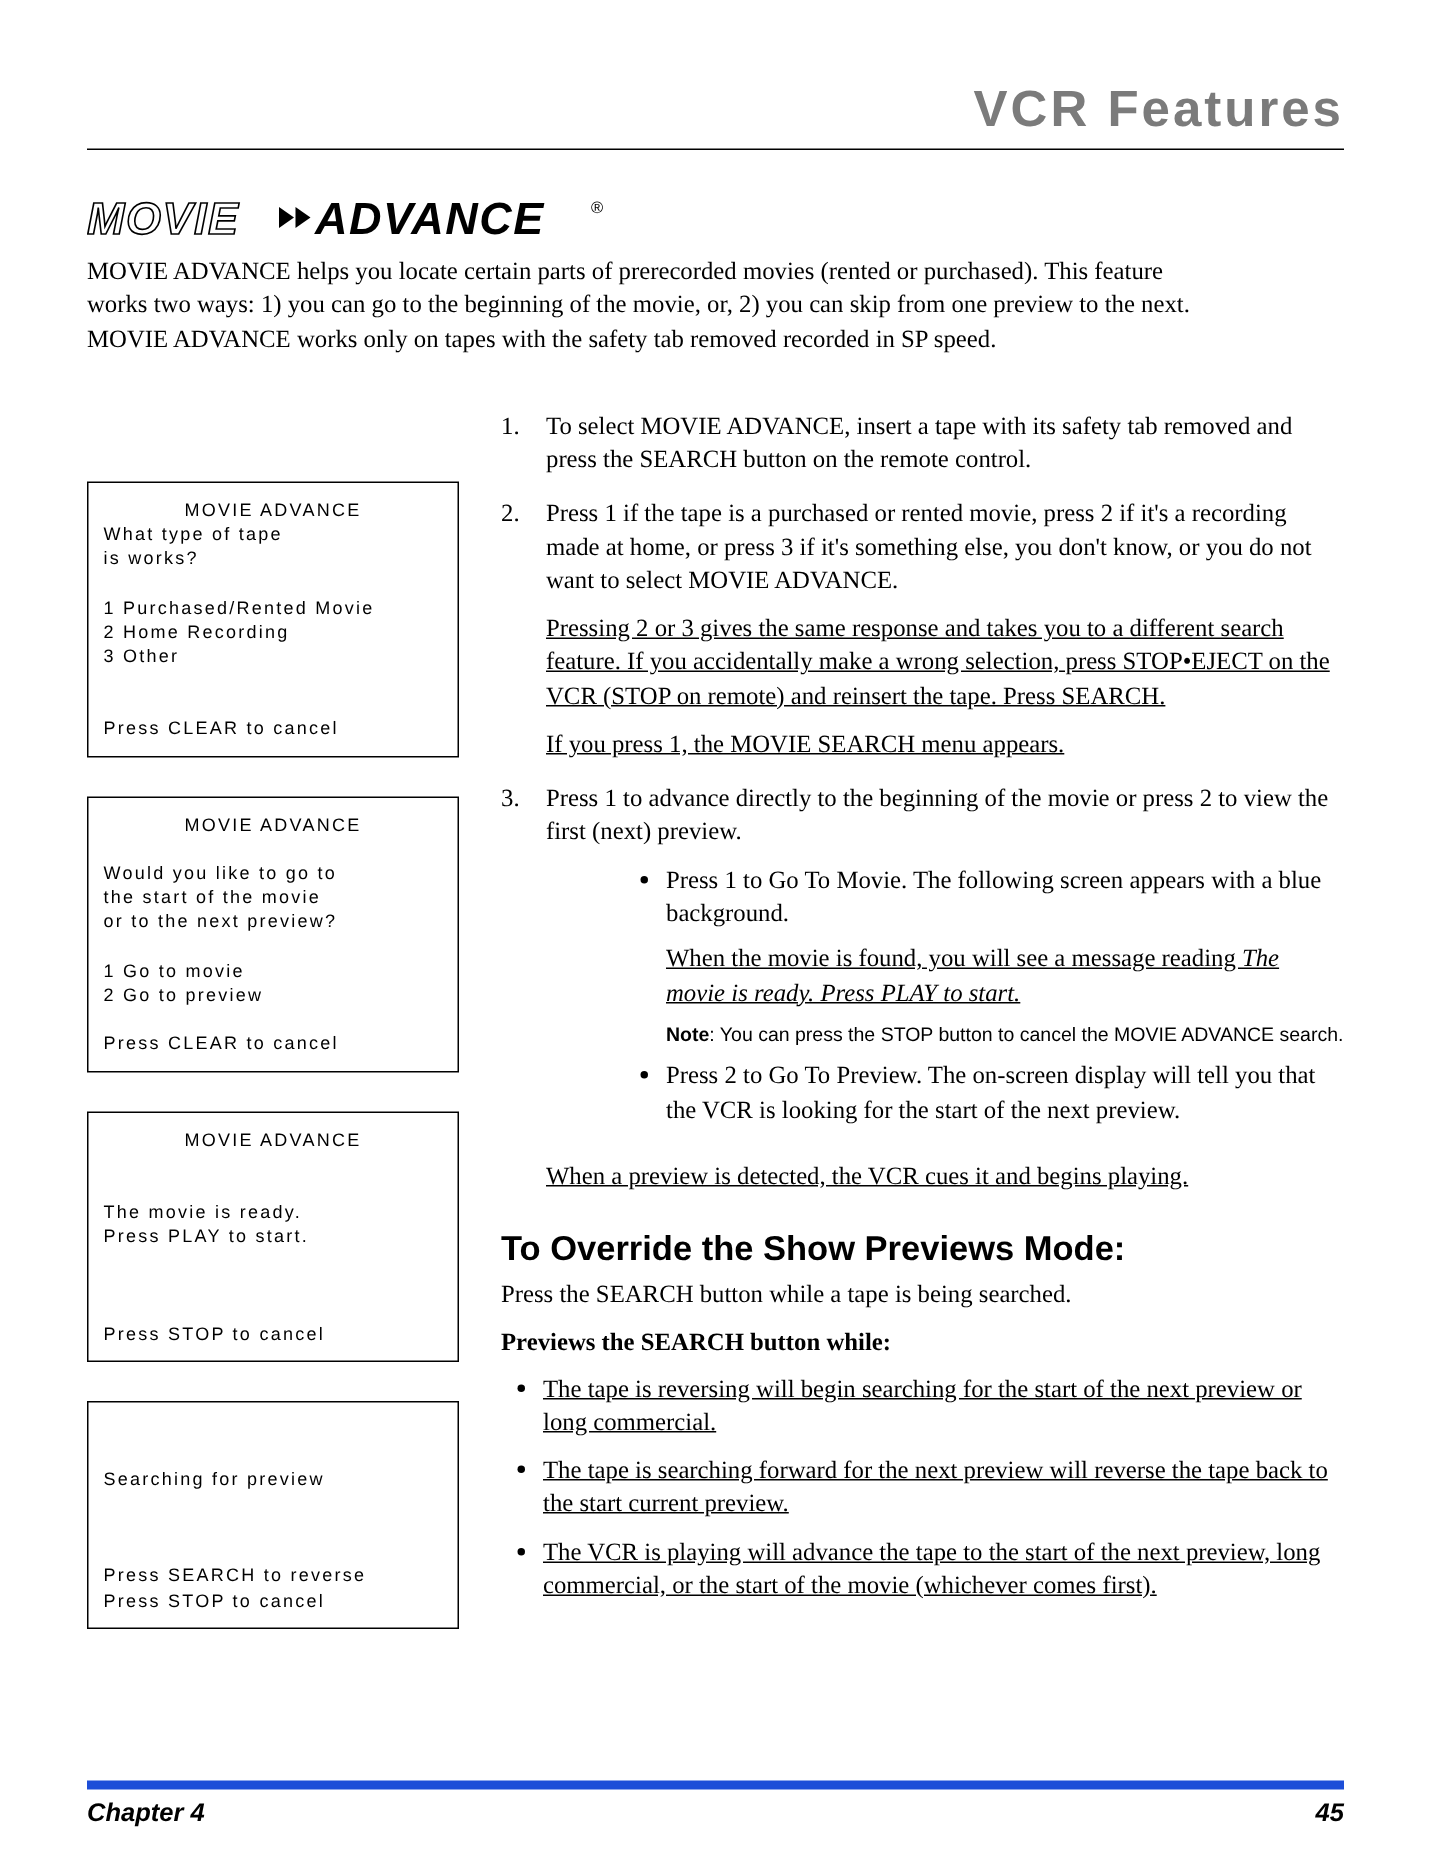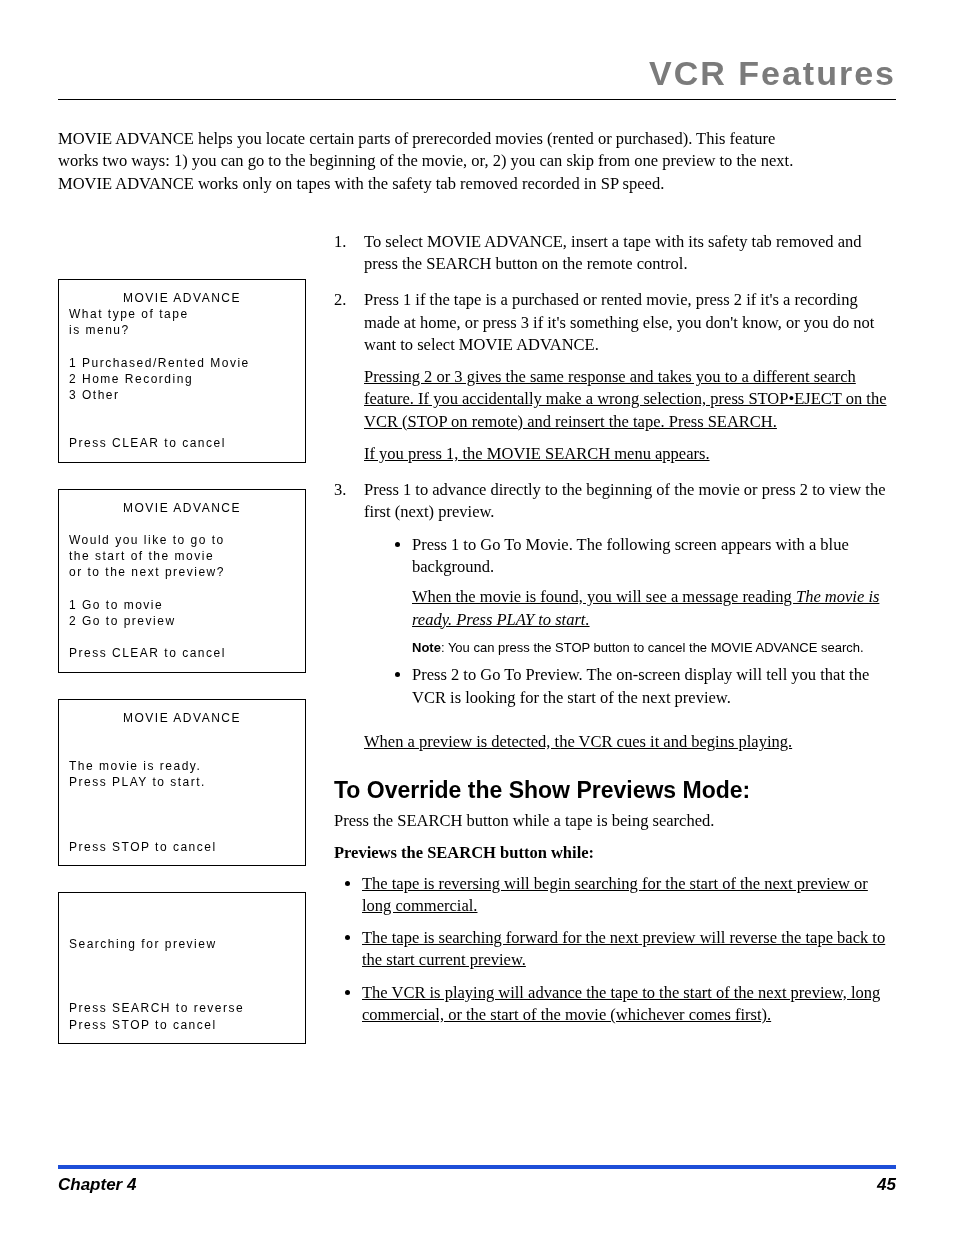--- a/index.html
+++ b/index.html
@@ -7,21 +7,21 @@
     padding: 0;
     font-family: Georgia, 'Times New Roman', serif;
     background: #fff;
     color: #000;
     width: 954px;
     height: 1235px;
     position: relative;
     box-sizing: border-box;
   }
   .page {
-    padding: 54px 58px 40px 58px;
+    padding: 54px 58px 16px 58px;
     box-sizing: border-box;
     height: 100%;
     display: flex;
     flex-direction: column;
   }
   .header-title {
     text-align: right;
     font-family: Arial, Helvetica, sans-serif;
     font-weight: 900;
     letter-spacing: 2px;
@@ -98,20 +98,21 @@
   }
   ul.bullets {
     list-style: disc;
     padding-left: 48px;
     margin: 10px 0 0 0;
   }
   ul.bullets li {
     margin-bottom: 8px;
     font-size: 16.5px;
     line-height: 1.35;
+    margin-left: 32px;
   }
   ul.bullets p { margin: 8px 0 0 0; }
   .note {
     font-family: Arial, Helvetica, sans-serif;
     font-size: 13px;
     line-height: 1.35;
     margin-top: 8px;
   }
   .note b { font-weight: 700; }
   h2.sub {
@@ -126,47 +127,61 @@
     margin: 8px 0 0 0;
     text-decoration: underline;
   }
   .bullets2 li {
     margin-bottom: 10px;
     font-size: 16.5px;
     line-height: 1.35;
   }
   .footer {
     margin-top: auto;
-    border-top: 4px solid #1d4ed8;
+    border-top: 6px solid #1d4ed8;
     padding-top: 6px;
     display: flex;
     justify-content: space-between;
     font-style: italic;
     font-weight: bold;
     font-size: 17px;
     font-family: Arial, Helvetica, sans-serif;
     gap: 32px;
   }
   .italic { font-style: italic; }
 </style>
 </head>
 <body>
 
 <div class="page">
   <div class="header-title">VCR Features</div>
   <hr class="header-rule">
 
+  <div class="logo-row">
+    <svg class="logo-svg" width="420" height="36" viewBox="0 0 420 36">
+
+      <text x="0" y="28" font-family="Arial Black, Arial, sans-serif" font-size="30" font-weight="900" font-style="italic" fill="none" stroke="#000" stroke-width="1.1" letter-spacing="1">MOVIE</text>
+
+      <g transform="translate(128,10)">
+        <polygon points="0,0 10,7 0,14" fill="#000"></polygon>
+        <polygon points="11,0 21,7 11,14" fill="#000"></polygon>
+      </g>
+
+      <text x="152" y="28" font-family="Arial Black, Arial, sans-serif" font-size="30" font-weight="900" font-style="italic" fill="#000" letter-spacing="1">ADVANCE</text>
+      <text x="336" y="14" font-family="Arial" font-size="11">®</text>
+    </svg>
+  </div>
 
   <p class="intro">MOVIE ADVANCE helps you locate certain parts of prerecorded movies (rented or purchased). This feature works two ways: 1) you can go to the beginning of the movie, or, 2) you can skip from one preview to the next. MOVIE ADVANCE works only on tapes with the safety tab removed recorded in SP speed.</p>
 
   <div class="two-col">
     <div class="left-col">
 
       <div class="osd"><span class="title">MOVIE ADVANCE</span><span>What type of tape</span>
-<span>is menu?</span>
+<span>is works?</span>
 
 <span>1 Purchased/Rented Movie</span>
 <span>2 Home Recording</span>
 <span>3 Other</span>
 
 
 <span>Press CLEAR to cancel</span></div>
 
       <div class="osd"><span class="title">MOVIE ADVANCE</span>
 <span>Would you like to go to</span>

